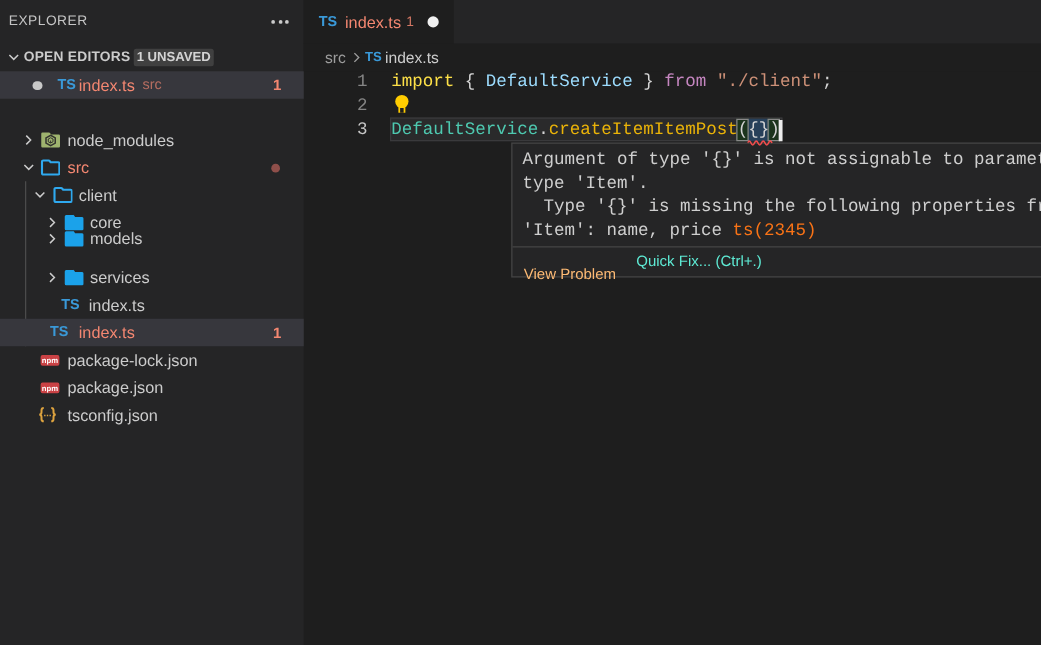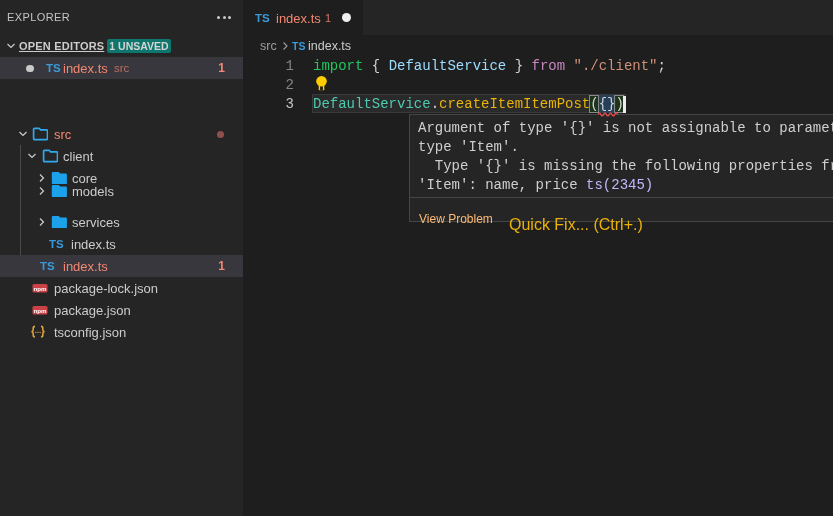--- a/index.html
+++ b/index.html
@@ -5,21 +5,21 @@
   * { margin:0; padding:0; box-sizing:border-box; }
   html,body { width:833px; height:516px; overflow:hidden; }
   body { background:#1e1e1e; font-family:"Liberation Sans", sans-serif; position:relative; }
   .abs { position:absolute; }
   
   #sidebar { position:absolute; left:0; top:0; width:243px; height:516px; background:#252526; }
   .row { position:absolute; left:0; width:243px; height:22px; }
   .sel { background:#37373d; }
   .lbl { position:absolute; top:50%; transform:translateY(-50%); font-size:13px; color:#cccccc; white-space:nowrap; }
   .err { color:#f48771; }
-  .hdr { font-size:11px; font-weight:bold; color:#cccccc; letter-spacing:.2px;text-decoration:underline; }
+  .hdr { font-size:11px; font-weight:bold; color:#cccccc; letter-spacing:.2px; }
   .chev { position:absolute; top:50%; transform:translateY(-50%); }
   .icon { position:absolute; top:3px; }
   .cnt { position:absolute; right:18px; top:50%; transform:translateY(-50%); font-size:12px; color:#f48771; }
   
   #tabbar { position:absolute; left:243px; top:0; width:590px; height:35px; background:#252526; }
   #tab { position:absolute; left:0; top:0; width:120px; height:35px; background:#1e1e1e; }
   #crumbs { position:absolute; left:243px; top:35px; width:590px; height:22px; background:#1e1e1e; }
   .mono { font-family:"Liberation Mono", monospace; font-size:14px; line-height:19px; white-space:pre; }
   .gut { position:absolute; left:243px; width:51px; text-align:right; color:#858585; }
   .cl { position:absolute; left:313px; }
@@ -33,34 +33,45 @@
     <i style="width:3px;height:3px;border-radius:50%;background:#cccccc;"></i>
     <i style="width:3px;height:3px;border-radius:50%;background:#cccccc;"></i>
     <i style="width:3px;height:3px;border-radius:50%;background:#cccccc;"></i>
   </div>
 
   <div class="row" style="top:35px;">
     <svg class="chev" style="left:6px;" width="10" height="10" viewBox="0 0 10 10">
         <polyline points="1.5,3 5,6.5 8.5,3" fill="none" stroke="#cccccc" stroke-width="1.2"></polyline>
       </svg>
     <div class="lbl hdr" style="left:19px; letter-spacing:.2px;">OPEN EDITORS</div>
-    <div class="abs" style="left:107px; top:4px; width:64px; height:14px; background:#0f766e; border-radius:2px; color:#d4d4d4; font-size:10.5px; font-weight:bold; text-align:center; line-height:15px;">1 UNSAVED</div>
+    <div class="abs" style="left:107px; top:4px; width:64px; height:14px; background:#404040; border-radius:2px; color:#d4d4d4; font-size:10.5px; font-weight:bold; text-align:center; line-height:15px;">1 UNSAVED</div>
   </div>
 
   <div class="row sel" style="top:57px;">
     <i class="abs" style="left:26px; top:7.5px; width:7.5px; height:7.5px; border-radius:50%; background:#c9c9c9;"></i>
     <div class="lbl" style="left:46px; font-size:11.5px; font-weight:bold; color:#3a99d8;">TS</div>
     <div class="lbl err" style="left:63px;">index.ts</div>
     <div class="lbl" style="left:114px; font-size:11.5px; color:rgba(244,135,113,.68);">src</div>
     <div class="cnt" style="font-weight:bold;">1</div>
   </div>
 
 
   <i class="abs" style="left:20px; top:145px; width:1px; height:132px; background:#4b4b4b;"></i>
 
+  <div class="row" style="top:101px;">
+    <svg class="chev" style="left:18px;" width="10" height="10" viewBox="0 0 10 10">
+        <polyline points="3,1.5 6.5,5 3,8.5" fill="none" stroke="#cccccc" stroke-width="1.2"></polyline>
+      </svg>
+    <svg class="icon" style="left:32px;" width="17" height="16" viewBox="0 0 17 16">
+      <path d="M1,3 a1,1 0 0 1 1,-1 h5.2 a1,1 0 0 1 .8,.4 l.9,1.1 h6.1 a1,1 0 0 1 1,1 v8.5 a1,1 0 0 1 -1,1 h-13 a1,1 0 0 1 -1,-1 z" fill="#9fb46f"></path>
+      <path d="M8.5,4.2 l3.7,2.1 v4.2 l-3.7,2.1 -3.7,-2.1 v-4.2 z" fill="none" stroke="#33332f" stroke-width="1.2"></path>
+      <path d="M8.5,6.2 l1.9,1 v2.2 l-1.9,1 -1.9,-1 v-2.2 z M8.5,8.4 v2" fill="none" stroke="#33332f" stroke-width="0.8"></path>
+    </svg>
+    <div class="lbl" style="left:54px;">node_modules</div>
+  </div>
 
   <div class="row" style="top:123px;">
     <svg class="chev" style="left:18px;" width="10" height="10" viewBox="0 0 10 10">
         <polyline points="1.5,3 5,6.5 8.5,3" fill="none" stroke="#cccccc" stroke-width="1.2"></polyline>
       </svg>
     <svg class="icon" style="left:32px;" width="16" height="16" viewBox="0 0 16 16">
       <path d="M1.6,3.4 a1,1 0 0 1 1,-1 h4.3 a1,1 0 0 1 .8,.4 l.8,1 h6 a1,1 0 0 1 1,1 v7.8 a1,1 0 0 1 -1,1 h-11.9 a1,1 0 0 1 -1,-1 z" fill="none" stroke="#2fa9ef" stroke-width="1.7"></path>
     </svg>
     <div class="lbl err" style="left:54px;">src</div>
     <i class="abs" style="left:217px; top:8px; width:7px; height:7px; border-radius:50%; background:#8f4f4a;"></i>
@@ -160,21 +171,21 @@
       <polyline points="3.5,1.5 7,5 3.5,8.5" fill="none" stroke="#9d9d9d" stroke-width="1.1"></polyline>
     </svg>
   <div class="lbl" style="left:49px; top:11px; font-size:10.5px; font-weight:bold; color:#3a99d8;">TS</div>
   <div class="lbl" style="left:65px; top:11px; font-size:12.5px; color:#cccccc;">index.ts</div>
 </div>
 
 <div class="mono gut" style="top:57px;">1</div>
 <div class="mono gut" style="top:76px;">2</div>
 <div class="mono gut" style="top:95px; color:#c6c6c6;">3</div>
 
-<div class="mono cl" style="top:57px; color:#d4d4d4;"><span style="color:#22c55e">import</span> { <span style="color:#9cdcfe">DefaultService</span> } <span style="color:#c586c0">from</span> <span style="color:#ce9178">"./client"</span>;</div>
+<div class="mono cl" style="top:57px; color:#d4d4d4;"><span style="color:#fde047">import</span> { <span style="color:#9cdcfe">DefaultService</span> } <span style="color:#c586c0">from</span> <span style="color:#ce9178">"./client"</span>;</div>
 
 <svg class="abs" style="left:314px; top:74px;" width="16" height="18" viewBox="0 0 16 18">
   <circle cx="7.5" cy="7.2" r="5.3" fill="#fc0"></circle>
   <rect x="4.7" y="11" width="5.6" height="5.2" fill="#fc0"></rect>
   <rect x="6.1" y="12.4" width="2.8" height="3.8" fill="#1e1e1e"></rect>
 </svg>
 
 <i class="abs" style="left:312px; top:94px; width:314px; height:19px; background:#2a2a2b; border:1px solid #3a3a3c;"></i>
 
 <i class="abs" style="left:597.5px; top:95px; width:18px; height:18px; background:#27405a;"></i>
@@ -187,17 +198,17 @@
 <svg class="abs" style="left:597.5px; top:110.6px; z-index:10;" width="21" height="8" viewBox="0 0 21 8">
   <path d="M0,3.4 q1.4,-3.1 2.8,0 t2.8,0 t2.8,0 t2.8,0 t2.8,0 t2.8,0 t2.8,0" fill="none" stroke="#f14c4c" stroke-width="1.3"></path>
 </svg>
 
 <i class="abs" style="left:623.4px; top:96px; width:2.2px; height:17px; background:#ececec;"></i>
 
 <div class="abs" style="left:409px; top:113.5px; width:470px; height:108.5px; background:#252526; border:1px solid #454545;">
   <div class="mono" style="position:absolute; left:8px; top:4px; color:#cfcfcf;">Argument of type '{}' is not assignable to parameter of
 type 'Item'.
   Type '{}' is missing the following properties from
-'Item': name, price <span style="color:#c4b5fd">ts(2345)</span></div>
+'Item': name, price <span style="color:#f97316">ts(2345)</span></div>
   <i class="abs" style="left:0; top:82px; width:470px; height:1px; background:#454545;"></i>
   <div class="lbl" style="left:9px; top:104px; font-size:12px; color:#fdba74;">View Problem</div>
-  <div class="lbl" style="left:99px; top:110px; font-size:16px; color:#eab308;">Quick Fix... (Ctrl+.)</div>
+  <div class="lbl" style="left:99px; top:94px; font-size:12px; color:#5eead4;">Quick Fix... (Ctrl+.)</div>
 </div>
 
 </body></html>

